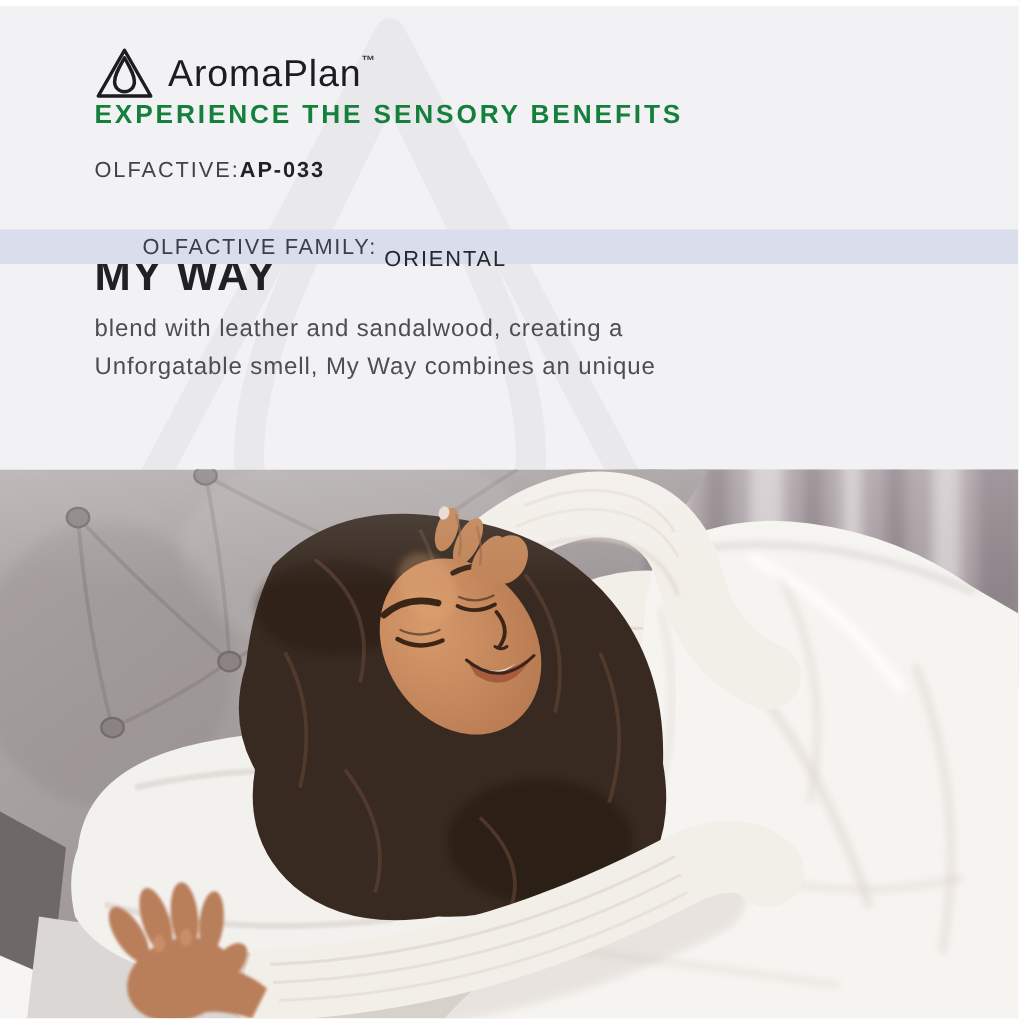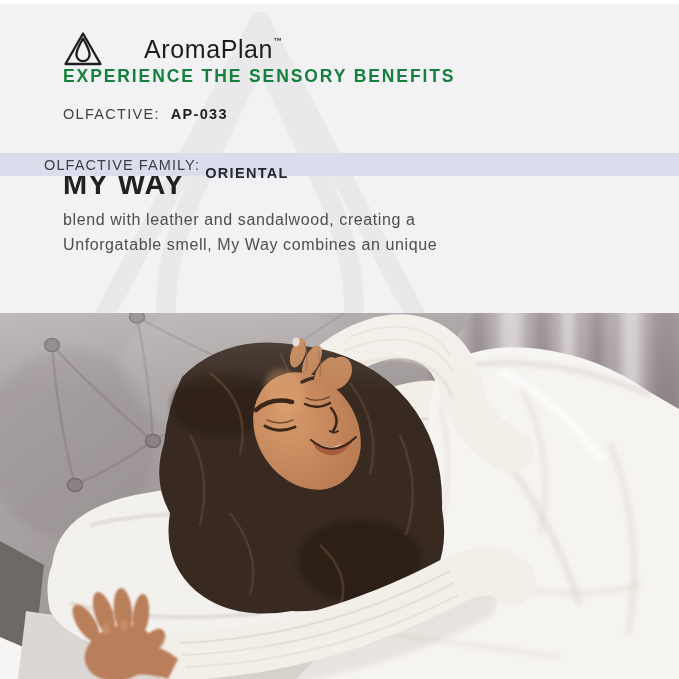--- a/index.html
+++ b/index.html
@@ -12,33 +12,33 @@
   .info-panel{
     position:absolute;left:0;top:4px;width:679px;height:309px;
     background:var(--panel_bg,#f2f2f4);overflow:hidden;
   }
   .watermark{position:absolute;left:-30px;top:4px;pointer-events:none;}
   .watermark path{fill:none;stroke:var(--watermark,#e9e9eb);stroke-width:20;stroke-linejoin:round;}
   .abs{position:absolute;left:63px;}
   .brand-row{top:27px;display:flex;align-items:center;gap:9px;}
   .logo-icon{width:40px;height:36px;display:block;}
   .logo-icon path{fill:none;stroke:#1d1d1f;stroke-width:2.3;stroke-linejoin:round;}
-  .brand-name{font-size:25px;font-weight:500;color:#1d1d1f;letter-spacing:.6px;margin-left:32px;}
+  .brand-name{font-size:25px;font-weight:500;color:#1d1d1f;letter-spacing:.6px;}
   .tm{font-size:9px;font-weight:700;color:#3a3a3c;vertical-align:14px;letter-spacing:0;}
   .tagline{top:62px;font-size:17.5px;font-weight:700;letter-spacing:1.9px;color:#15803d;}
   .ref-line{top:102px;font-size:14.5px;letter-spacing:1.3px;color:#434345;}
-  .ref-code{font-weight:700;color:#222224;margin-left:11px;}
+  .ref-code{font-weight:700;color:#222224;margin-left:0;}
   .product-title{top:116px;font-size:29px;font-weight:800;letter-spacing:1.2px;color:#212123;margin-top:48px;}
   .family-bar{
     position:absolute;left:0;top:149px;width:679px;height:23px;
     background:var(--family_bar_bg,#d9ddec);
-    display:flex;align-items:center;padding-left:44px;box-sizing:border-box;
+    display:flex;align-items:center;padding-left:95px;box-sizing:border-box;
     font-size:14.5px;letter-spacing:1.1px;color:#3e3e48;
   }
-  .family-value{font-weight:700;color:#26262c;margin-left:5px;letter-spacing:1.3px;margin-top:16px;}
+  .family-value{font-weight:400;color:#26262c;margin-left:5px;letter-spacing:1.3px;margin-top:16px;}
   .description{top:203px;font-size:16px;line-height:25px;letter-spacing:.6px;color:#4e4e50;}
   .photo{position:absolute;left:0;top:313px;width:679px;height:366px;display:block;}
   
   .cur{fill:var(--curtain,#a89ea3);} .curL{fill:var(--curtain_light,#d2cbce);} .curD{fill:#8e8489;}
   .hb-seam{fill:none;stroke:#847c7c;stroke-width:2.5;opacity:.45;}
   .hb-btn{fill:#8b8383;stroke:#746d6d;stroke-width:1.5;}
   .sheetc{fill:var(--sheet,#dbd7d4);} .pillowc{fill:var(--pillow,#f3f1ee);}
   .sweater{fill:var(--sweater,#f2eee8);} .rib{stroke:var(--sweater_rib,#ded6cb);fill:none;stroke-width:2;opacity:.75;}
   .skin{fill:var(--skin,#c08356);} .bedding{fill:var(--bedding,#f6f4f1);}
   .fold{stroke:var(--bedding_shadow,#ddd5cc);fill:none;}

